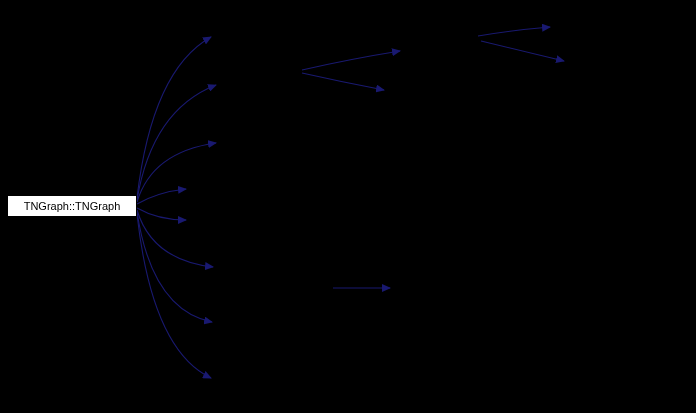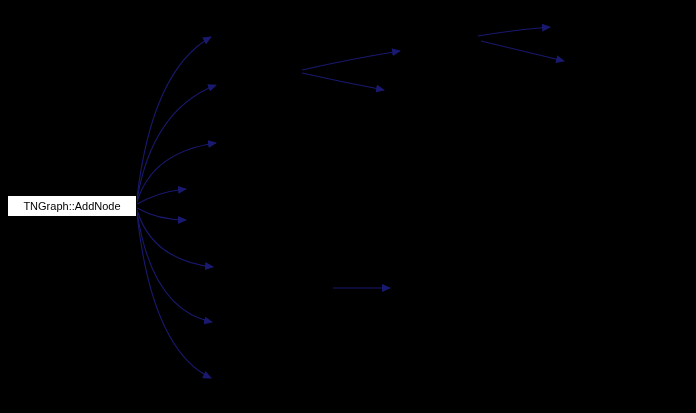--- a/index.html
+++ b/index.html
@@ -53,15 +53,15 @@
       <path d="M137,210 Q152,260 213,267" fill="none" stroke="#191970" stroke-width="1.1" marker-end="url(#arrowhead)"></path>
       <path d="M137,212 Q152,310 212,322" fill="none" stroke="#191970" stroke-width="1.1" marker-end="url(#arrowhead)"></path>
       <path d="M137,214 Q152,350 211,378" fill="none" stroke="#191970" stroke-width="1.1" marker-end="url(#arrowhead)"></path>
       <path d="M302,70 Q350,59 400,51" fill="none" stroke="#191970" stroke-width="1.1" marker-end="url(#arrowhead)"></path>
       <path d="M302,73 Q342,82 384,90" fill="none" stroke="#191970" stroke-width="1.1" marker-end="url(#arrowhead)"></path>
       <path d="M478,36 Q514,30 550,27" fill="none" stroke="#191970" stroke-width="1.1" marker-end="url(#arrowhead)"></path>
       <path d="M481,41 Q522,51 564,61" fill="none" stroke="#191970" stroke-width="1.1" marker-end="url(#arrowhead)"></path>
       <path d="M333,288 Q361,288 390,288" fill="none" stroke="#191970" stroke-width="1.1" marker-end="url(#arrowhead)"></path>
     </svg>
   <div class="graph-node" id="root-node" style="left: 7px; top: 195px; width: 130px; height: 22px; background: rgb(255, 255, 255); border-color: rgb(0, 0, 0); color: rgb(0, 0, 0);">
-    <span>TNGraph::AddNode</span>
+    <span>TNGraph::TNGraph</span>
   </div>
 </div>
 
 </body></html>

